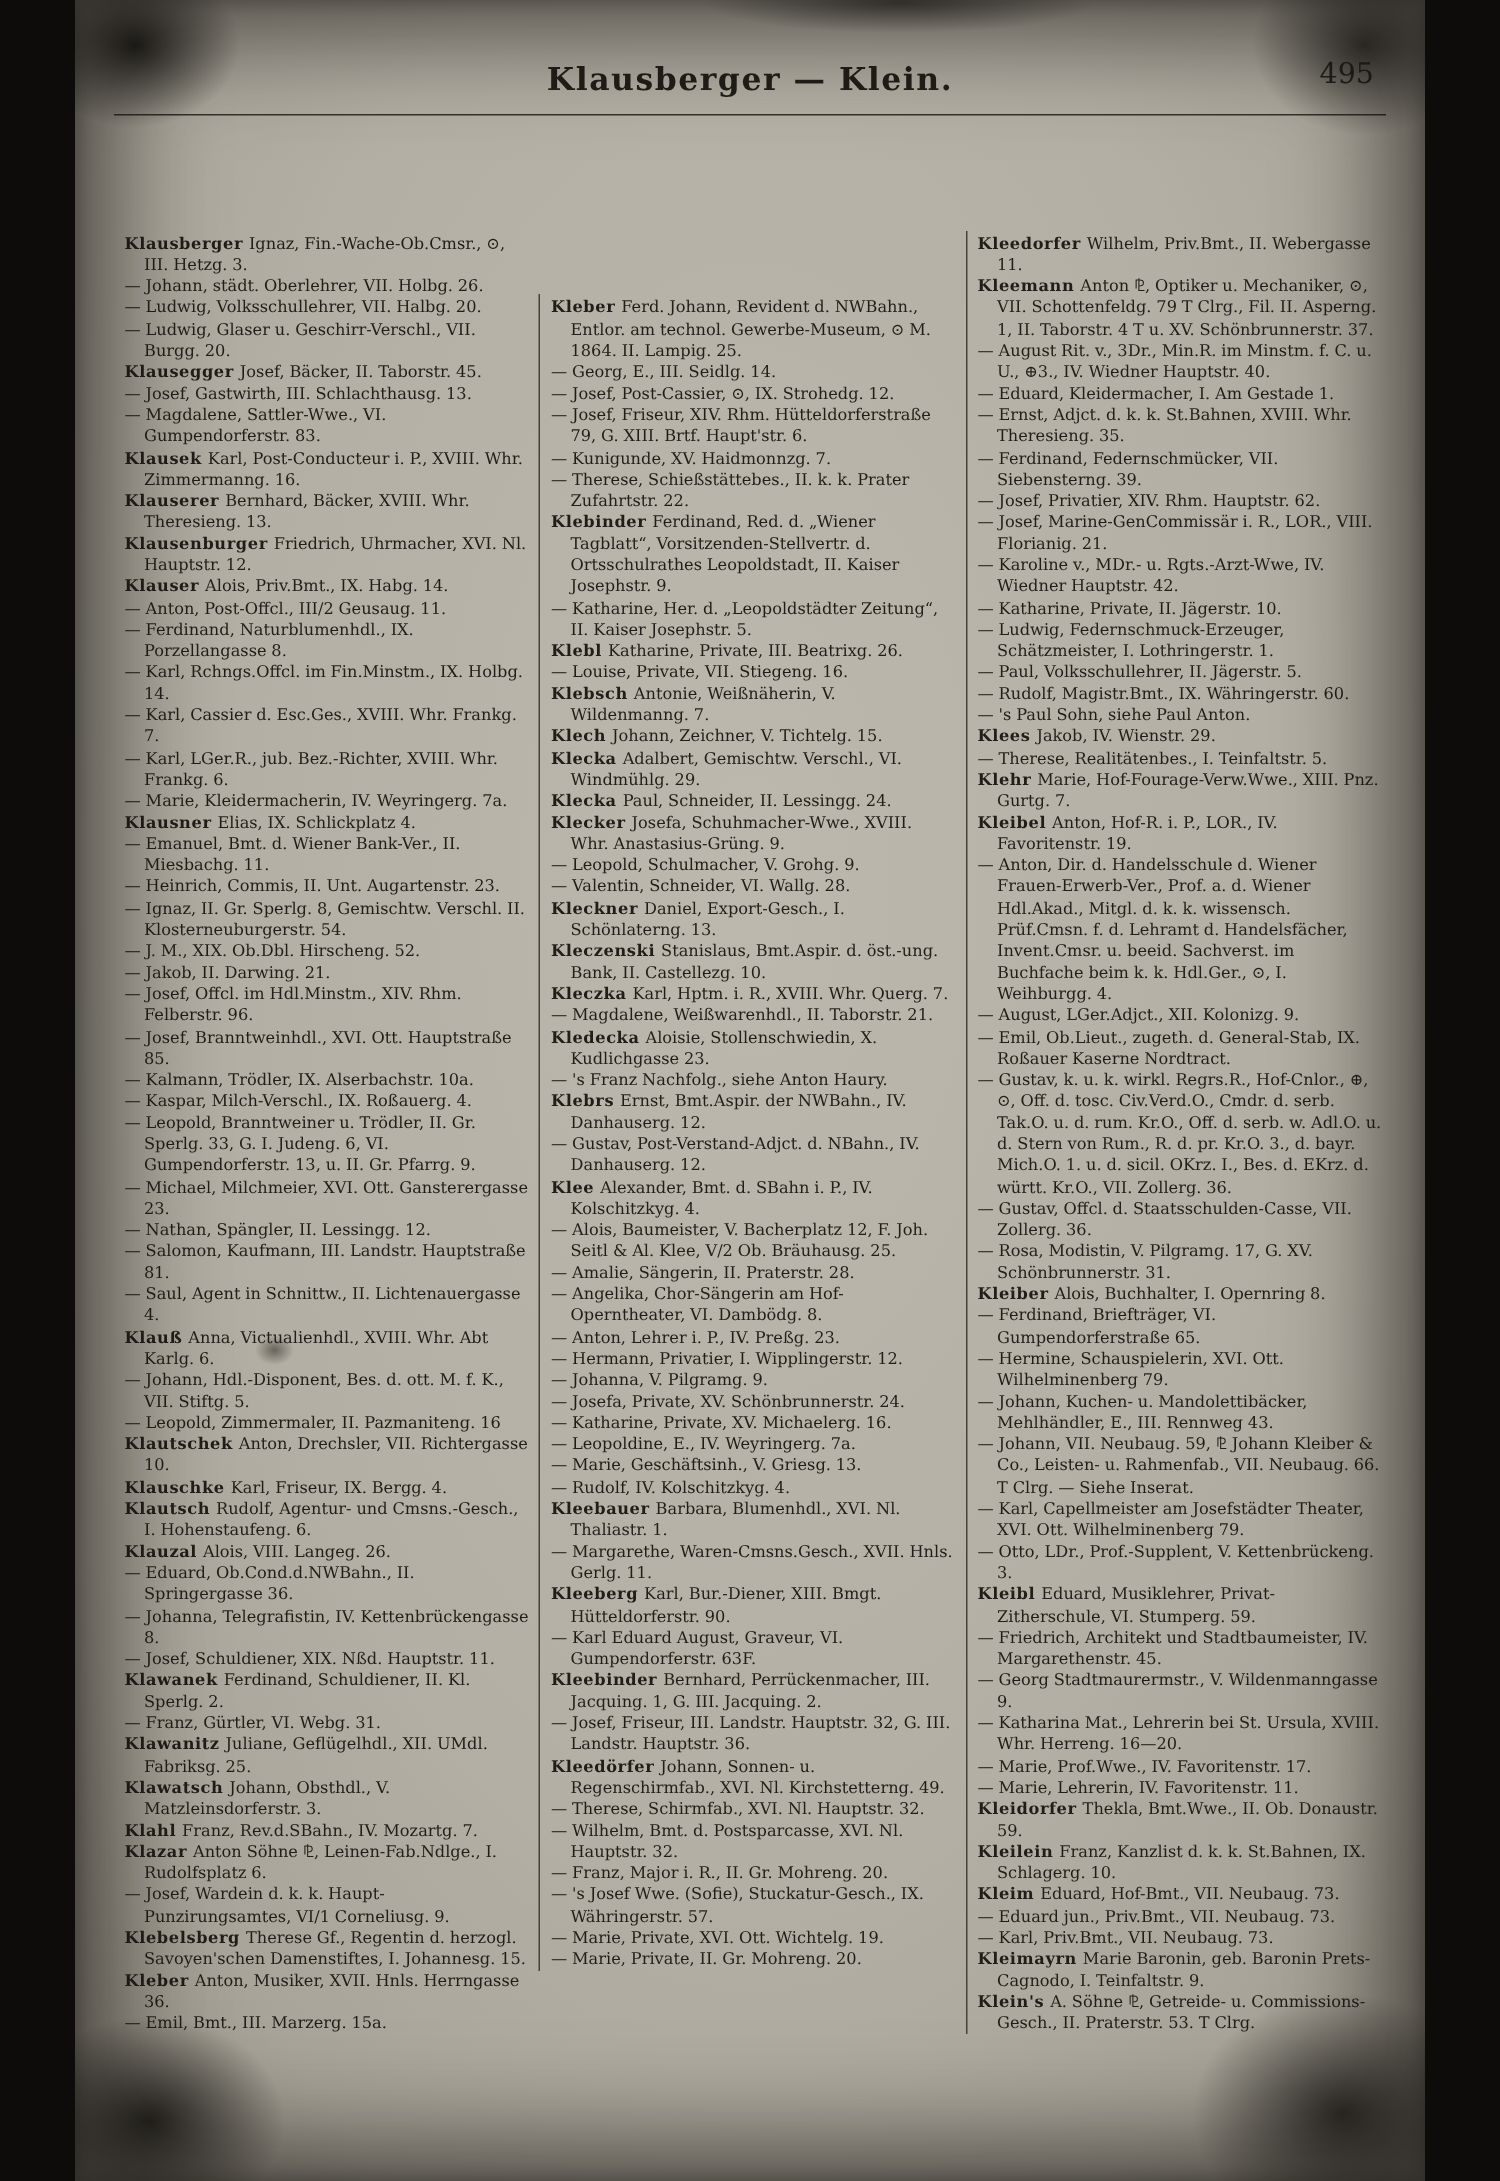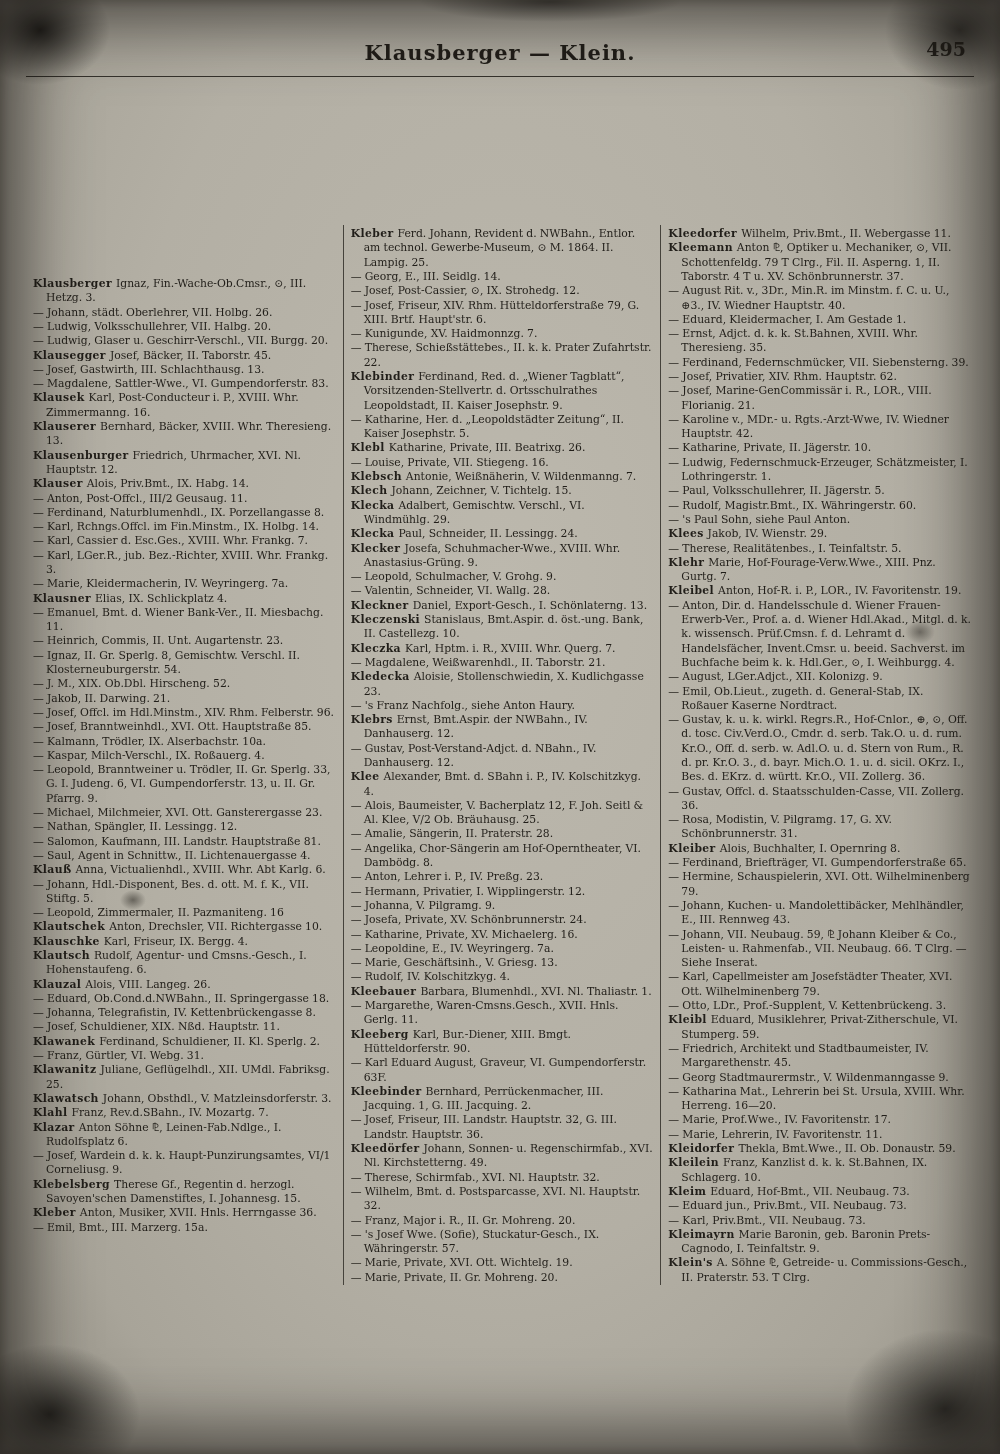--- a/index.html
+++ b/index.html
@@ -1,18 +1,18 @@
 <!DOCTYPE html>
 <html><head>
 <meta charset="utf-8">
 <style>
   html,body{margin:0;padding:0;background:#0d0c0a;}
   .page{
     position:relative;
-    width:1000px;height:1454px;
+    width:900px;height:1454px;
     margin:0 auto;
     background:
       radial-gradient(ellipse at 50% 40%, #bcb8ad 0%, #b3afa4 55%, #a8a499 80%, #8f8b80 100%);
     overflow:hidden;
     font-family:"DejaVu Serif","Liberation Serif",serif;
     color:#211e19;
   }
   .page::after{
     content:"";position:absolute;inset:0;pointer-events:none;
     box-shadow:
@@ -33,21 +33,21 @@
     padding-top:40px;
     height:30px;
   }
   .running-title{
     display:block;text-align:center;
     font-weight:700;font-size:21px;letter-spacing:1px;
     font-family:"DejaVu Serif","Liberation Serif",serif;
   }
   .page-number{
     position:absolute;right:34px;top:38px;
-    font-weight:700;font-size:19px;
+    font-weight:400;font-size:19px;
   }
   .rule{
     margin:6px 26px 8px 26px;
     border-top:1.5px solid #35322c;
   }
   .columns{
     display:flex;
     margin:0 22px 0 26px;
     height:1340px;
     overflow:hidden;
@@ -101,21 +101,21 @@
         <p class="entry">— Josef, Gastwirth, III. Schlachthausg. 13.</p>
         <p class="entry">— Magdalene, Sattler-Wwe., VI. Gumpendorferstr. 83.</p>
         <p class="entry"><span class="lead">Klausek </span>Karl, Post-Conducteur i. P., XVIII. Whr. Zimmermanng. 16.</p>
         <p class="entry"><span class="lead">Klauserer </span>Bernhard, Bäcker, XVIII. Whr. Theresieng. 13.</p>
         <p class="entry"><span class="lead">Klausenburger </span>Friedrich, Uhrmacher, XVI. Nl. Hauptstr. 12.</p>
         <p class="entry"><span class="lead">Klauser </span>Alois, Priv.Bmt., IX. Habg. 14.</p>
         <p class="entry">— Anton, Post-Offcl., III/2 Geusaug. 11.</p>
         <p class="entry">— Ferdinand, Naturblumenhdl., IX. Porzellangasse 8.</p>
         <p class="entry">— Karl, Rchngs.Offcl. im Fin.Minstm., IX. Holbg. 14.</p>
         <p class="entry">— Karl, Cassier d. Esc.Ges., XVIII. Whr. Frankg. 7.</p>
-        <p class="entry">— Karl, LGer.R., jub. Bez.-Richter, XVIII. Whr. Frankg. 3.</p>
+        <p class="entry">— Karl, LGer.R., jub. Bez.-Richter, XVIII. Whr. Frankg. 6.</p>
         <p class="entry">— Marie, Kleidermacherin, IV. Weyringerg. 7a.</p>
         <p class="entry"><span class="lead">Klausner </span>Elias, IX. Schlickplatz 4.</p>
         <p class="entry">— Emanuel, Bmt. d. Wiener Bank-Ver., II. Miesbachg. 11.</p>
         <p class="entry">— Heinrich, Commis, II. Unt. Augartenstr. 23.</p>
         <p class="entry">— Ignaz, II. Gr. Sperlg. 8, Gemischtw. Verschl. II. Klosterneuburgerstr. 54.</p>
         <p class="entry">— J. M., XIX. Ob.Dbl. Hirscheng. 52.</p>
         <p class="entry">— Jakob, II. Darwing. 21.</p>
         <p class="entry">— Josef, Offcl. im Hdl.Minstm., XIV. Rhm. Felberstr. 96.</p>
         <p class="entry">— Josef, Branntweinhdl., XVI. Ott. Hauptstraße 85.</p>
         <p class="entry">— Kalmann, Trödler, IX. Alserbachstr. 10a.</p>
@@ -125,21 +125,21 @@
         <p class="entry">— Nathan, Spängler, II. Lessingg. 12.</p>
         <p class="entry">— Salomon, Kaufmann, III. Landstr. Hauptstraße 81.</p>
         <p class="entry">— Saul, Agent in Schnittw., II. Lichtenauergasse 4.</p>
         <p class="entry"><span class="lead">Klauß </span>Anna, Victualienhdl., XVIII. Whr. Abt Karlg. 6.</p>
         <p class="entry">— Johann, Hdl.-Disponent, Bes. d. ott. M. f. K., VII. Stiftg. 5.</p>
         <p class="entry">— Leopold, Zimmermaler, II. Pazmaniteng. 16</p>
         <p class="entry"><span class="lead">Klautschek </span>Anton, Drechsler, VII. Richtergasse 10.</p>
         <p class="entry"><span class="lead">Klauschke </span>Karl, Friseur, IX. Bergg. 4.</p>
         <p class="entry"><span class="lead">Klautsch </span>Rudolf, Agentur- und Cmsns.-Gesch., I. Hohenstaufeng. 6.</p>
         <p class="entry"><span class="lead">Klauzal </span>Alois, VIII. Langeg. 26.</p>
-        <p class="entry">— Eduard, Ob.Cond.d.NWBahn., II. Springergasse 18.</p>
+        <p class="entry">— Eduard, Ob.Cond.d.NWBahn., II. Springergasse 36.</p>
         <p class="entry">— Johanna, Telegrafistin, IV. Kettenbrückengasse 8.</p>
         <p class="entry">— Josef, Schuldiener, XIX. Nßd. Hauptstr. 11.</p>
         <p class="entry"><span class="lead">Klawanek </span>Ferdinand, Schuldiener, II. Kl. Sperlg. 2.</p>
         <p class="entry">— Franz, Gürtler, VI. Webg. 31.</p>
         <p class="entry"><span class="lead">Klawanitz </span>Juliane, Geflügelhdl., XII. UMdl. Fabriksg. 25.</p>
         <p class="entry"><span class="lead">Klawatsch </span>Johann, Obsthdl., V. Matzleinsdorferstr. 3.</p>
         <p class="entry"><span class="lead">Klahl </span>Franz, Rev.d.SBahn., IV. Mozartg. 7.</p>
         <p class="entry"><span class="lead">Klazar </span>Anton Söhne ⅊, Leinen-Fab.Ndlge., I. Rudolfsplatz 6.</p>
         <p class="entry">— Josef, Wardein d. k. k. Haupt-Punzirungsamtes, VI/1 Corneliusg. 9.</p>
         <p class="entry"><span class="lead">Klebelsberg </span>Therese Gf., Regentin d. herzogl. Savoyen'schen Damenstiftes, I. Johannesg. 15.</p>

